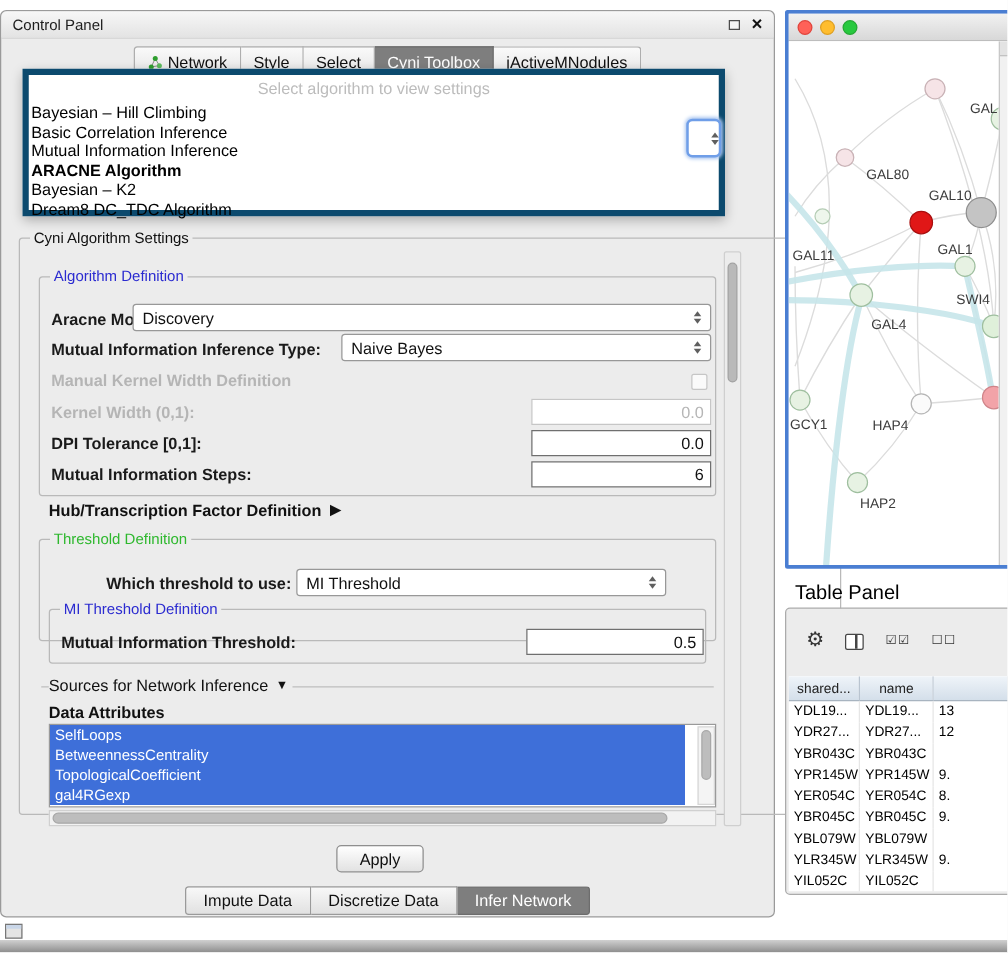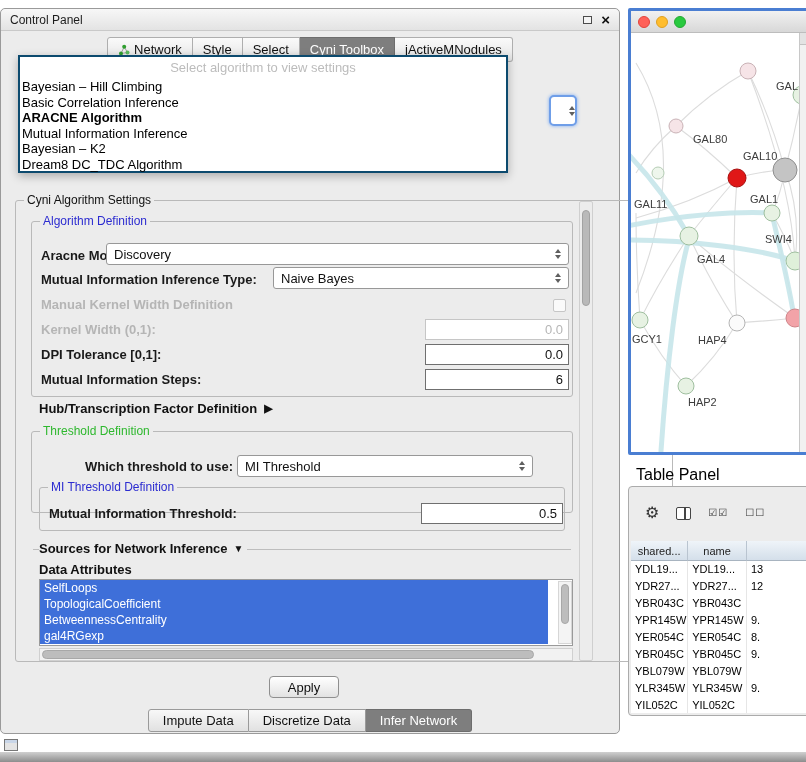--- a/index.html
+++ b/index.html
@@ -20,21 +20,21 @@
   .cp-tab{display:flex;align-items:center;gap:4px;padding:4px 10px;border:1px solid #aeaeae;border-left-width:0;
     background:linear-gradient(#fafafa,#e4e4e4);color:#111;white-space:nowrap}
   .cp-tab:first-child{border-left-width:1px;border-radius:3px 0 0 3px}
   .cp-tab:last-child{border-radius:0 3px 3px 0}
   .cp-tab.selected{background:#7e7e7e;color:#fff;border-color:#6d6d6d}
 
   
   .groupbox{position:absolute;border:1px solid #b9b9b9;border-radius:3px}
   .group-title{position:absolute;top:-8px;left:8px;background:#ececec;padding:0 3px;font-size:12px;white-space:nowrap}
   .t-black{color:#111}.t-blue{color:#2b2bd0}.t-green{color:#2eb82e}
-  .g-cyni{left:14px;top:191px;width:658px;height:462px}
+  .g-cyni{left:14px;top:181px;width:658px;height:462px}
   .g-algo{left:30px;top:212px;width:542px;height:176px}
   .g-threshold{left:30px;top:422px;width:542px;height:82px}
   .g-mi{left:38px;top:478px;width:526px;height:44px}
 
   .row-label{position:absolute;font-size:13px;font-weight:bold;color:#1a1a1a;white-space:nowrap;line-height:15px}
   .row-label.disabled{color:#b5b5b5}
 
   .combo{position:absolute;height:22px;background:#fff;border:1px solid #989898;border-radius:3px;
     display:flex;align-items:center;font-size:13px;padding:8px 7px;color:#111}
   .combo .arrows,.combo-fragment .arrows{margin-left:auto;display:flex;flex-direction:column;gap:2px}
@@ -56,21 +56,21 @@
   .cbox{position:absolute;left:552px;top:290px;width:13px;height:13px;border:1px solid #c6c6c6;
     background:#fafafa;border-radius:2px}
 
   .hub-row{position:absolute;left:38px;top:392px;display:flex;align-items:center;gap:7px;
     font-size:13px;font-weight:bold;color:#111}
   .tri{font-size:11px;color:#111;line-height:1}
 
   .sources-row{position:absolute;left:30px;top:532px;width:542px;height:16px}
   .sources-line{position:absolute;left:2px;right:2px;top:8px;border-top:1px solid #bdbdbd}
   .sources-label{position:absolute;left:8px;top:0;background:#ececec;padding:0 4px 0 0;font-size:13px;
-    font-weight:bold;color:#111;display:flex;align-items:center;gap:6px;z-index:2;line-height:16px}
+    font-weight:normal;color:#111;display:flex;align-items:center;gap:6px;z-index:2;line-height:16px}
 
   .dataattr-label{position:absolute;left:38px;top:553px;font-size:13px;font-weight:bold;color:#111}
 
   .attr-list{position:absolute;left:38px;top:570px;width:534px;height:67px;background:#fff;
     border:1px solid #9a9a9a;overflow:hidden}
   .attr-item{height:16px;line-height:16px;padding-left:4px;font-size:12px;color:#fff;background:#3e6fd9;width:508px}
   .attr-vscroll{position:absolute;top:1px;right:13px;bottom:1px;width:13px;background:#f4f4f4;border-left:1px solid #d6d6d6}
   .attr-vthumb{position:absolute;left:2px;top:2px;width:8px;height:40px;background:#bdbdbd;border:1px solid #a8a8a8;border-radius:5px}
   .attr-hscroll{position:absolute;left:38px;top:639px;width:534px;height:13px;background:#f2f2f2;border:1px solid #d0d0d0}
   .attr-hthumb{position:absolute;left:2px;top:1px;width:492px;height:9px;background:#bdbdbd;border:1px solid #a8a8a8;border-radius:5px}
@@ -85,22 +85,22 @@
     display:flex;align-items:center;justify-content:center;font-family:"Liberation Sans",sans-serif}
 
   .cp-bottom-tabs{position:absolute;top:700px;left:0;right:0;display:flex;justify-content:center}
   .cp-btab{padding:3px 14px;border:1px solid #9a9a9a;border-left-width:0;font-size:13px;color:#111;
     background:linear-gradient(#f8f8f8,#e1e1e1);white-space:nowrap}
   .cp-btab:first-child{border-left-width:1px;border-radius:3px 0 0 3px}
   .cp-btab:last-child{border-radius:0 3px 3px 0}
   .cp-btab.selected{background:#7e7e7e;color:#fff;border-color:#6d6d6d}
 
   
-  .algo-popup{position:absolute;left:18px;top:55px;width:490px;height:118px;background:#fff;
-    border:2px solid #0c4a6e;z-index:30;box-shadow:0 3px 9px rgba(0,0,0,.28)}
+  .algo-popup{position:absolute;left:18px;top:55px;width:562px;height:118px;background:#fff;
+    border:5px solid #0c4a6e;z-index:30;box-shadow:0 3px 9px rgba(0,0,0,.28)}
   .popup-prompt{height:22px;line-height:22px;text-align:center;color:#bcbcbc;font-size:13px}
   .popup-item{height:15.5px;line-height:15.5px;padding-left:2px;font-size:13px;color:#000;white-space:nowrap}
   .popup-item.bold{font-weight:bold}
   .combo-fragment{position:absolute;left:549px;top:95px;width:28px;height:31px;background:#fff;
     border:2px solid #6f9ee8;border-radius:5px;box-shadow:0 0 3px 1px #aac6f0;z-index:31;
     display:flex;align-items:center;justify-content:center}
 
   
   .network-window{position:absolute;left:628px;top:8px;width:184px;height:447px;background:#fff;
     border:3px solid #4a7ed2;border-radius:2px}
@@ -243,22 +243,22 @@
       <span class="sources-label">
         <span>Sources for Network Inference</span>
         <span class="tri" style="font-size:10px">▼</span>
       </span>
     </div>
 
     <span class="dataattr-label">Data Attributes</span>
 
     <div class="attr-list">
         <div class="attr-item">SelfLoops</div>
+        <div class="attr-item">BetweennessCentrality</div>
         <div class="attr-item">TopologicalCoefficient</div>
-        <div class="attr-item">BetweennessCentrality</div>
         <div class="attr-item">gal4RGexp</div>
       </div>
     <div class="attr-vscroll" style="position:absolute;left:557px;top:572px;height:63px;width:14px;background:#f4f4f4;border:1px solid #d6d6d6">
       <div class="attr-vthumb"></div>
     </div>
     <div class="attr-hscroll">
       <div class="attr-hthumb"></div>
     </div>
 
     <div class="settings-scrollbar">
@@ -272,22 +272,22 @@
         <div class="cp-btab">Discretize Data</div>
         <div class="cp-btab selected">Infer Network</div>
       </div>
   </div>
 
   <div class="algo-popup">
     <div class="popup-prompt">Select algorithm to view settings</div>
     <div>
         <div class="popup-item">Bayesian – Hill Climbing</div>
         <div class="popup-item">Basic Correlation Inference</div>
+        <div class="popup-item">Mutual Information Inference</div>
         <div class="popup-item bold">ARACNE Algorithm</div>
-        <div class="popup-item">Mutual Information Inference</div>
         <div class="popup-item">Bayesian – K2</div>
         <div class="popup-item">Dream8 DC_TDC Algorithm</div>
       </div>
   </div>
   <div class="combo-fragment">
     <span class="arrows">
         <i class="up"></i>
         <i class="dn"></i>
       </span>
   </div>

